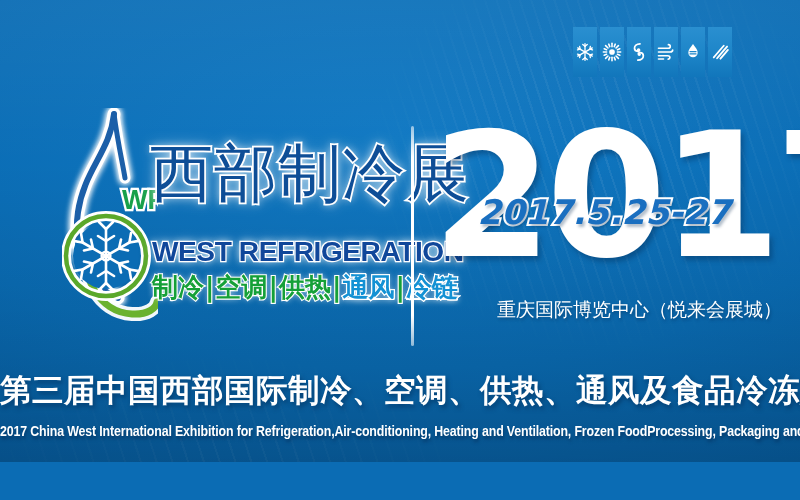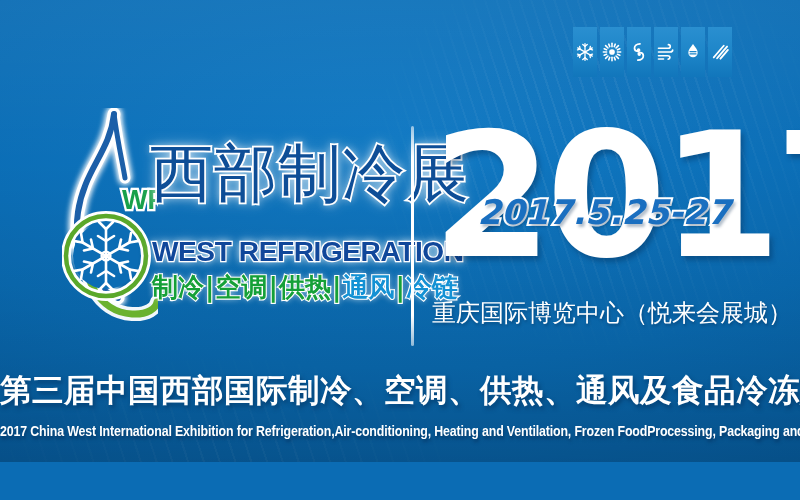--- a/index.html
+++ b/index.html
@@ -87,21 +87,21 @@
     display:flex;align-items:flex-end;white-space:nowrap;
     font-family:"DejaVu Sans","Liberation Sans",sans-serif;
     font-weight:bold;font-size:26px;line-height:1;
   }
   #cat-row .cat{
     color:#15a038;
     -webkit-text-stroke:2.2px #ffffff;
     paint-order:stroke fill;
     text-shadow:0 0 6px rgba(255,255,255,.9);
   }
-  #cat-row .cat.blue{color:#1391d4;}
+  #cat-row .cat.blue{color:#1391d4;text-decoration:underline;}
   #cat-row .sep{
     color:#15a038;font-weight:bold;
     -webkit-text-stroke:2.2px #ffffff;paint-order:stroke fill;
     text-shadow:0 0 6px rgba(255,255,255,.9);
     padding:0 1px;
   }
 
   
   #divider{
     position:absolute;left:411px;top:126px;width:3px;height:220px;
@@ -125,23 +125,23 @@
     position:absolute;left:0;top:76px;width:350px;text-align:center;
     font-family:"DejaVu Sans","Liberation Sans",sans-serif;
     font-weight:bold;font-style:italic;font-size:34px;letter-spacing:0px;
     color:#1a6fc0;
     -webkit-text-stroke:4px #ffffff;
     paint-order:stroke fill;
     text-shadow:2px 3px 3px rgba(0,40,80,.30);
     transform:skewX(-3deg);
   }
   #venue{
-    position:absolute;left:0;top:181px;width:350px;text-align:left;
+    position:absolute;left:0;top:181px;width:350px;text-align:right;
     font-family:Liberation Mono, monospace;
-    font-weight:normal;font-size:24px;letter-spacing:0px;
+    font-weight:normal;font-size:19px;letter-spacing:0px;
     color:#ffffff;
     text-shadow:1px 2px 3px rgba(0,40,80,.45);
     white-space:nowrap;
   }
 
   
   #title-cn{
     position:absolute;left:0;top:370px;width:800px;text-align:center;
     font-family:"DejaVu Sans","Liberation Sans",sans-serif;
     font-weight:bold;font-size:31.5px;letter-spacing:0.5px;

